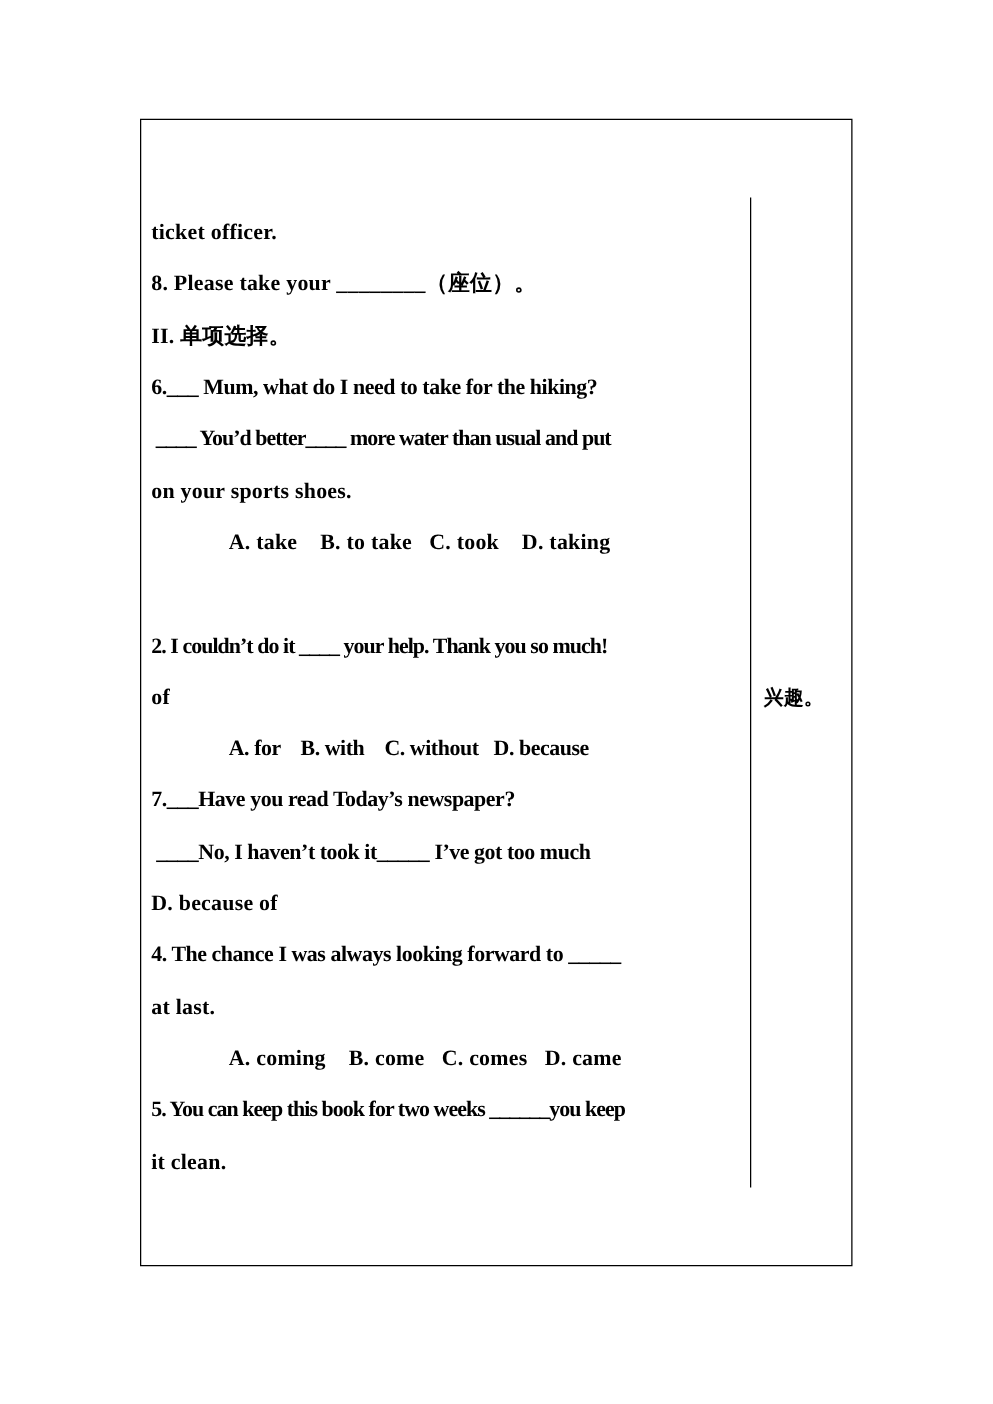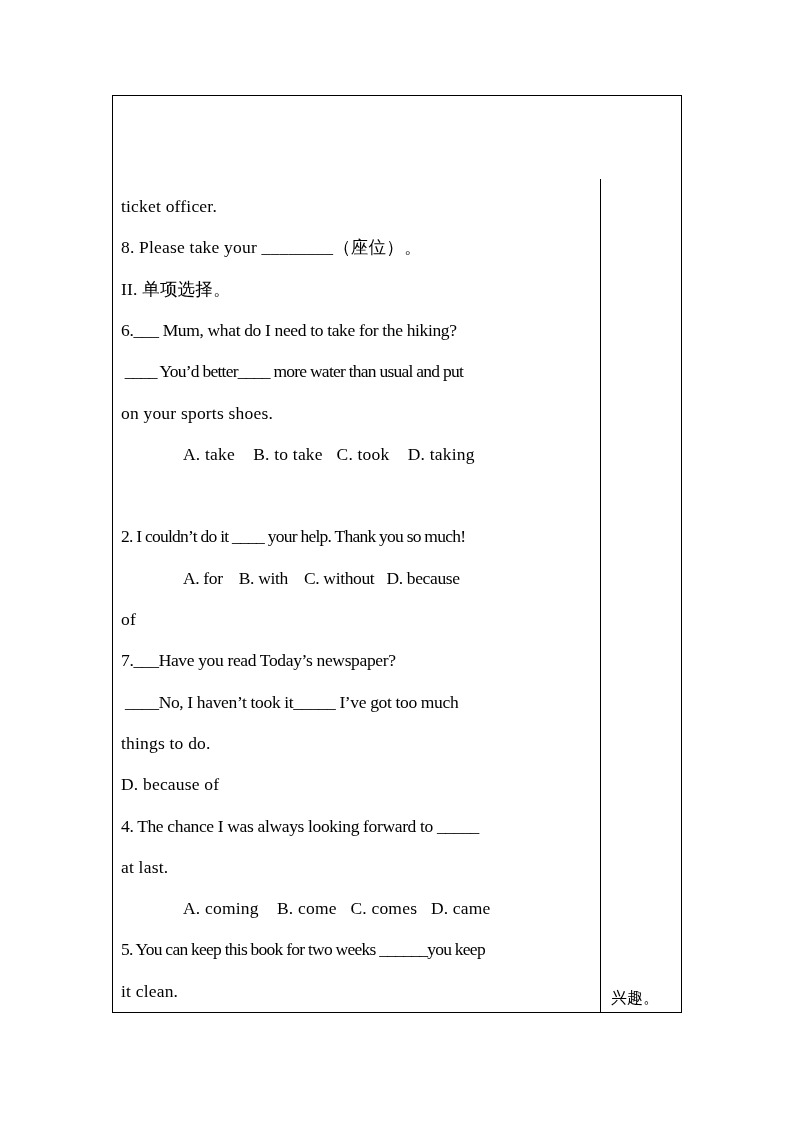--- a/index.html
+++ b/index.html
@@ -26,22 +26,23 @@
   
   .worksheet-table {
     position: absolute;
     left: 112px;
     top: 95px;
     width: 570px;           
     border: 1.4px solid #000000;
     border-collapse: collapse;
     box-sizing: border-box;
     display: flex;
-    align-items: flex-end;
+    align-items: center;
     height: 918px;          
+    font-weight: bold;
   }
 
   .cell-main {
     width: 488px;           
     box-sizing: border-box;
     border-right: 1.4px solid #000000;
     padding: 7px 0 0 0;
     position: relative;
   }
 
@@ -94,25 +95,24 @@
     <div class="cell-main">
       <div class="line">ticket officer.</div>
       <div class="line">8. Please take your ________（座位）。</div>
       <div class="line">II. 单项选择。</div>
       <div class="line tight">6.___ Mum, what do I need to take for the hiking?</div>
       <div class="line tighter"> ____ You’d better____ more water than usual and put</div>
       <div class="line">on your sports shoes.</div>
       <div class="line opt">A. take    B. to take   C. took    D. taking</div>
       <div class="line blank"></div>
       <div class="line tighter">2. I couldn’t do it ____ your help. Thank you so much!</div>
+      <div class="line">of</div>
       <div class="line opt tight">A. for    B. with    C. without   D. because</div>
-      <div class="line">of</div>
       <div class="line tight">7.___Have you read Today’s newspaper?</div>
       <div class="line tight"> ____No, I haven’t took it_____ I’ve got too much</div>
-      <div class="line">things to do.</div>
       <div class="line">D. because of</div>
       <div class="line tight">4. The chance I was always looking forward to _____</div>
       <div class="line">at last.</div>
       <div class="line opt">A. coming    B. come   C. comes   D. came</div>
       <div class="line tighter">5. You can keep this book for two weeks ______you keep</div>
       <div class="line">it clean.</div>
     </div>
 
     <div class="cell-side">
       <div class="side-line">兴趣。</div>

